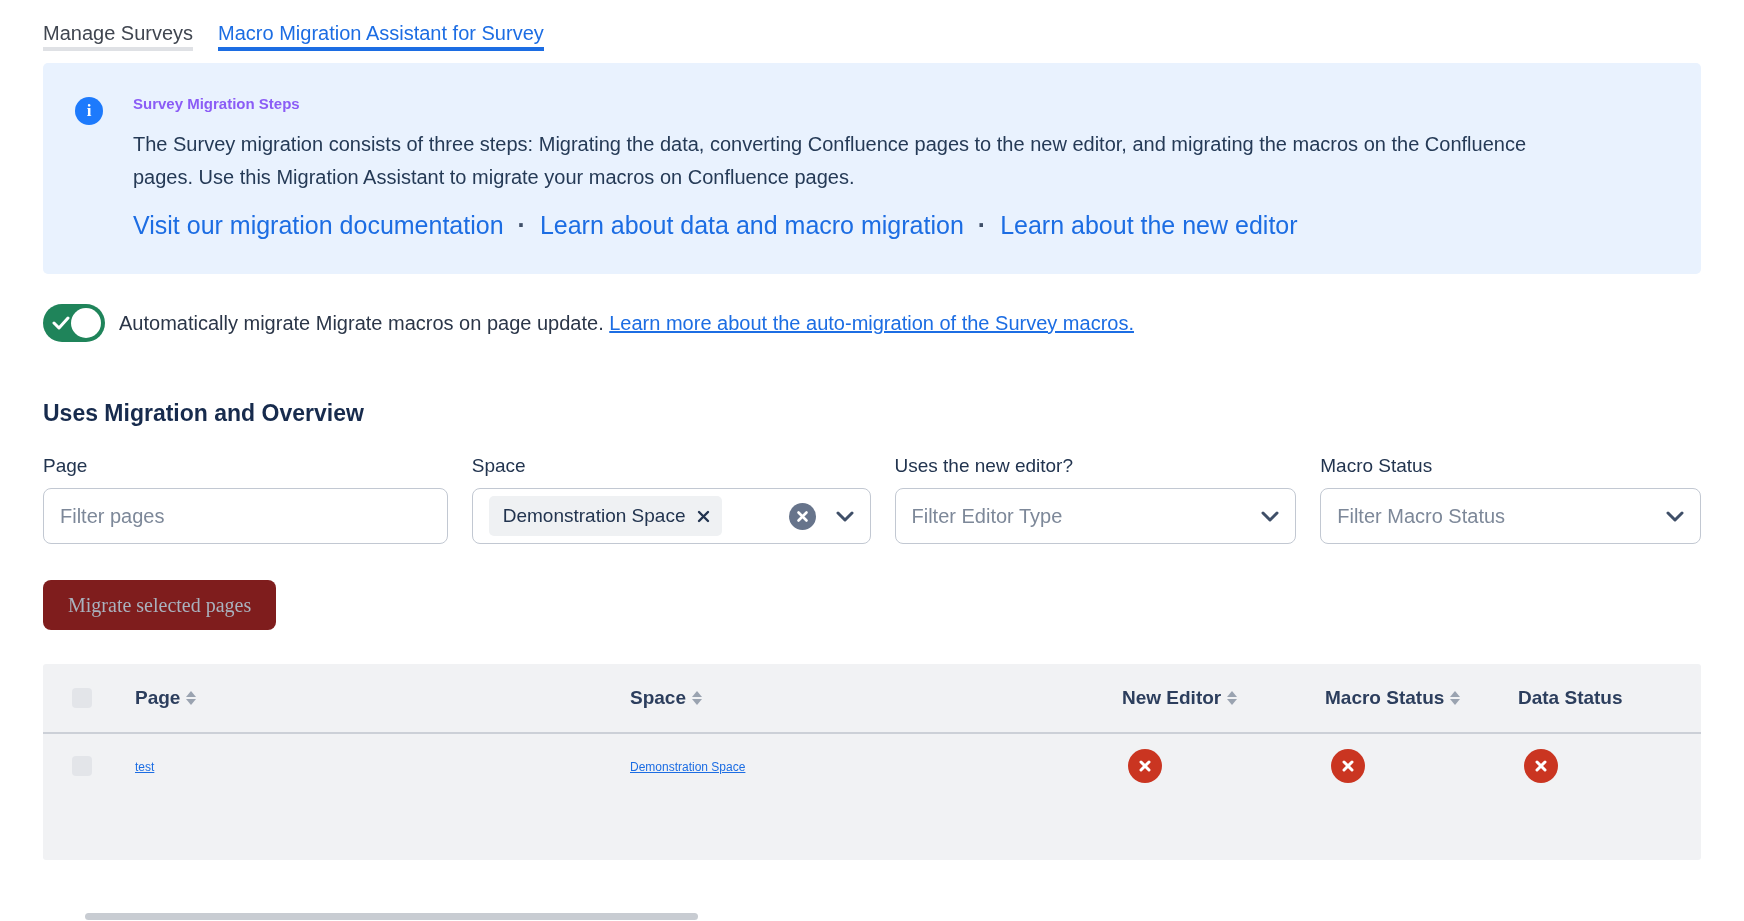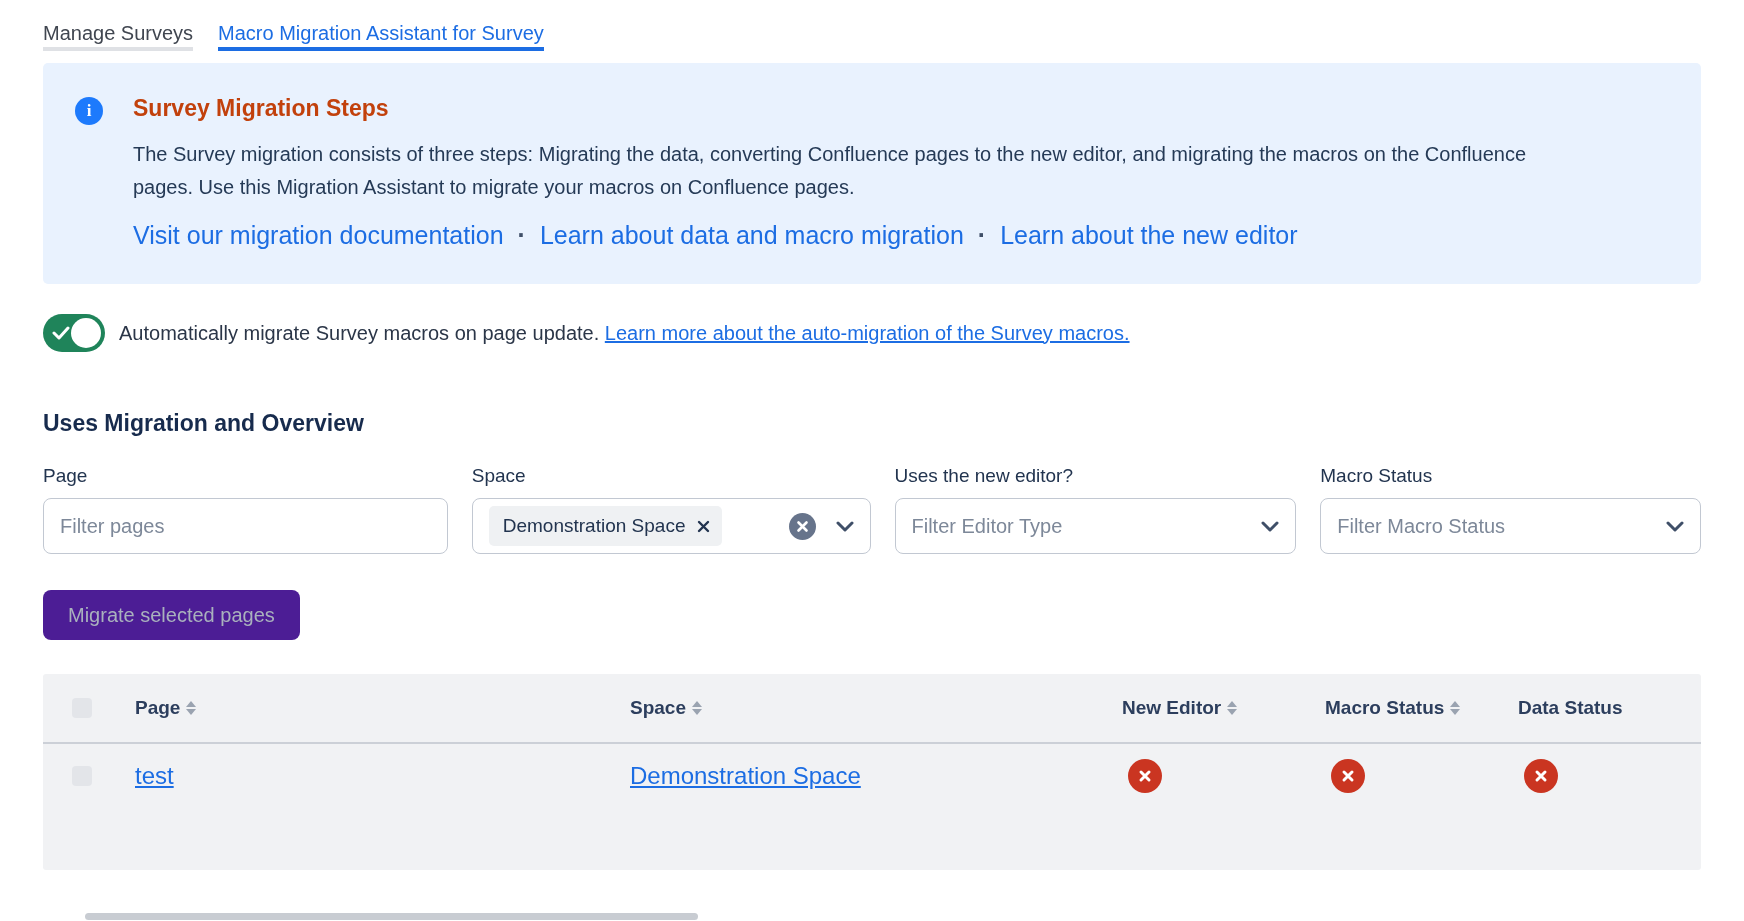--- a/index.html
+++ b/index.html
@@ -10,21 +10,21 @@
   
   .tabs { display: flex; gap: 25px; padding-top: 22px; }
   .tab { font-size: 20px; padding-bottom: 2px; border-bottom: 4px solid transparent; cursor: pointer; white-space: nowrap; }
   .tab.inactive { color: #404650; border-bottom-color: #dfe1e5; }
   .tab.active { color: #1c6de3; border-bottom-color: #1c6de3; font-weight: 500; }
 
   
   .info-panel { margin-top: 12px; background: #e9f2fe; border-radius: 5px; padding: 32px 36px 34px 32px; display: flex; align-items: flex-start; }
   .info-icon { width: 28px; height: 28px; border-radius: 50%; background: #1d7afc; color: #ffffff; display: flex; align-items: center; justify-content: center; font-weight: bold; font-size: 17px; flex: 0 0 auto; margin-top: 2px; font-family: "Liberation Serif", serif; }
   .info-body { margin-left: 30px; }
-  .info-title { font-size: 23px; font-weight: bold; color: #c2410c; margin-bottom: 16px; }
+  .info-title { font-size: 15px; font-weight: bold; color: #8b5cf6; margin-bottom: 16px; }
   .info-text { font-size: 20px; line-height: 33px; color: #253a56; max-width: 1400px; }
   .info-links { margin-top: 17px; font-size: 25px; display: flex; gap: 14px; align-items: center; }
   .info-links a { color: #1c6de3; text-decoration: none; font-weight: 500; }
   .dot-sep { color: #3f4f68; font-weight: bold; }
 
   
   .toggle-row { margin-top: 30px; display: flex; align-items: center; }
   .toggle { width: 62px; height: 38px; border-radius: 19px; background: #1f845a; position: relative; cursor: pointer; flex: 0 0 auto; }
   .toggle .knob { position: absolute; right: 4px; top: 4px; width: 30px; height: 30px; background: #ffffff; border-radius: 50%; }
   .toggle svg { position: absolute; left: 9px; top: 11px; }
@@ -48,32 +48,32 @@
   .w-editor { width: 402px; }
   .w-macro { width: 381px; }
 
   
   .tag { display: inline-flex; align-items: center; gap: 12px; background: #eff1f3; border-radius: 5px; padding: 9px 12px 9px 14px; font-size: 19px; color: #22344f; }
   .tag-x { display: flex; align-items: center; cursor: pointer; }
   .space-spacer { flex: 1; }
   .clear-btn { width: 27px; height: 27px; border-radius: 50%; background: #67748b; display: flex; align-items: center; justify-content: center; cursor: pointer; margin-right: 20px; }
 
   
-  .migrate-btn { margin-top: 36px; height: 50px; padding: 0 25px; background: #4c1d95; color: #a9b1bd; border: none; border-radius: 8px; font-size: 20px; font-family: Liberation Sans, sans-serif; }
+  .migrate-btn { margin-top: 36px; height: 50px; padding: 0 25px; background: #7f1d1d; color: #a9b1bd; border: none; border-radius: 8px; font-size: 20px; font-family: Liberation Serif, serif; }
 
   
   .table { margin-top: 34px; background: #f1f2f4; border-radius: 3px; padding-bottom: 62px; }
   .trow { display: grid; grid-template-columns: 92px 495px 492px 203px 193px 1fr; align-items: center; }
   .thead { height: 68px; }
   .thead .th { font-size: 19px; font-weight: bold; color: #2c3e5d; display: flex; align-items: center; gap: 6px; }
   .sort-icon { display: flex; flex-direction: column; line-height: 0; gap: 2px; }
   .tdivider { height: 2px; background: #ccd0d7; margin: 0 0; }
   .tbody-row { height: 64px; }
   .checkbox { width: 20px; height: 20px; border-radius: 4px; background: #e3e5e9; margin-left: 29px; cursor: pointer; }
-  .cell-link a { font-size: 24px; color: #1c6de3; text-decoration: underline; }
+  .cell-link a { font-size: 12px; color: #1c6de3; text-decoration: underline; }
   .status-icon { width: 34px; height: 34px; border-radius: 50%; background: #ca3521; display: flex; align-items: center; justify-content: center; margin-left: 6px; }
 
   
   .hscrollbar { position: absolute; left: 85px; bottom: 1px; width: 613px; height: 7px; border-radius: 4px; background: #c8ccd2; }
 </style>
 </head>
 <body>
 
 <div class="content">
 
@@ -101,21 +101,21 @@
 
   
   <div class="toggle-row">
     <div class="toggle">
       <svg width="18" height="16" viewBox="0 0 18 16">
         <polyline points="2,8 7,13 16,3" fill="none" stroke="#ffffff" stroke-width="3" stroke-linecap="round" stroke-linejoin="round"></polyline>
       </svg>
       <div class="knob"></div>
     </div>
     <div class="toggle-text">
-      <span>Automatically migrate Survey macros on page update.</span>
+      <span>Automatically migrate Migrate macros on page update.</span>
       <a href="#">Learn more about the auto-migration of the Survey macros.</a>
     </div>
   </div>
 
   
   <div class="section-title">Uses Migration and Overview</div>
 
   
   <div class="filters">
 

